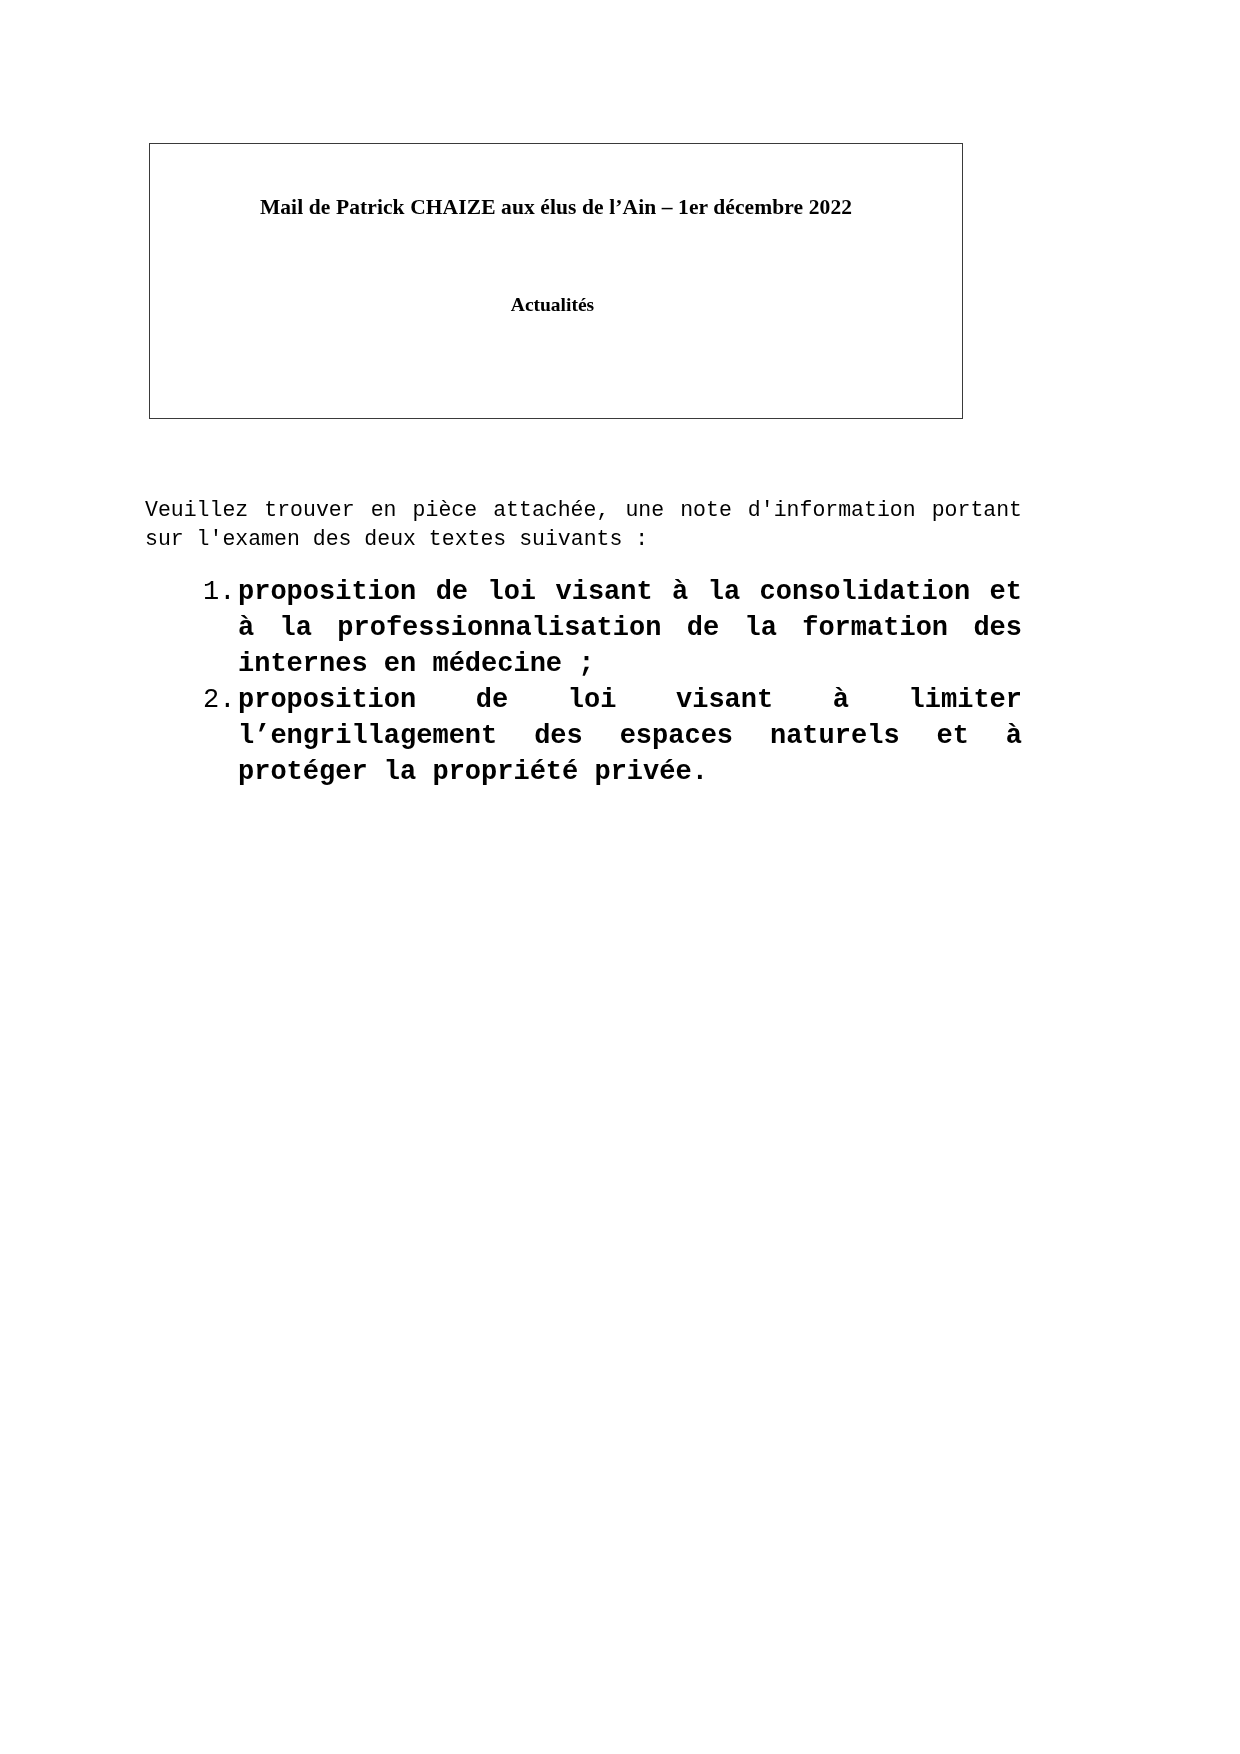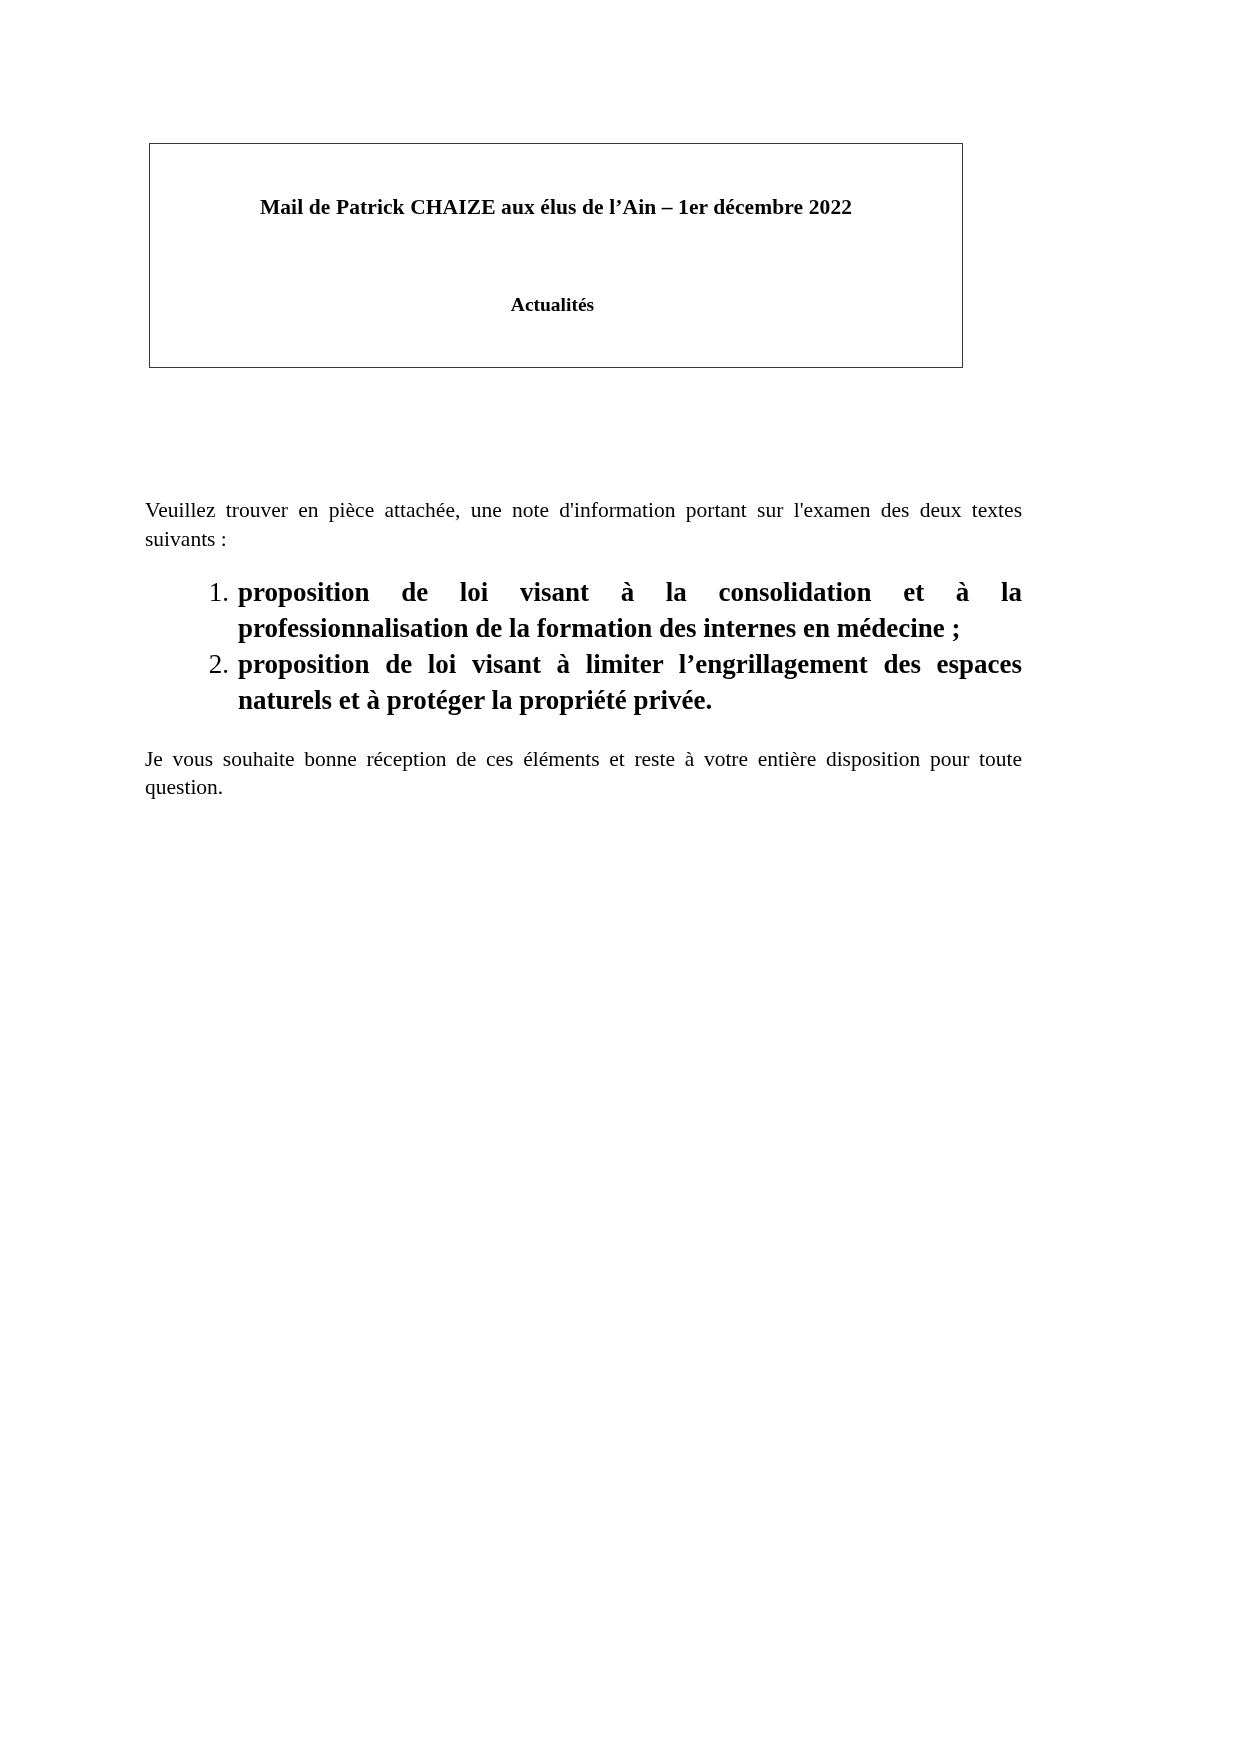--- a/index.html
+++ b/index.html
@@ -24,21 +24,21 @@
     overflow: hidden;
     box-sizing: border-box;
   }
 
   
   .header-box {
     position: absolute;
     left: 149px;
     top: 143px;
     width: 814px;
-    height: 225px;
+    height: 276px;
     border: 1.5px solid #3a3a3a;
     box-sizing: border-box;
     background: #ffffff;
   }
 
   .header-title {
     position: absolute;
     left: 0;
     right: 0;
     top: 51px;
@@ -59,20 +59,21 @@
     font-size: 19.5px;
     line-height: 1.2;
   }
 
   
   .content {
     position: absolute;
     left: 145px;
     top: 496px;
     width: 877px;
+    font-family: Liberation Mono, monospace;
   }
 
   .para {
     font-size: 21.5px;
     line-height: 1.33;
     text-align: justify;
     text-justify: inter-word;
     margin: 0;
     hyphens: none;
   }
@@ -135,17 +136,16 @@
 
     <ol class="prop-list">
       <li class="prop-item">
         <span class="prop-item-text">proposition de loi visant à la consolidation et à la professionnalisation de la formation des internes en médecine ;</span>
       </li>
       <li class="prop-item">
         <span class="prop-item-text">proposition de loi visant à limiter l’engrillagement des espaces naturels et à protéger la propriété privée.</span>
       </li>
     </ol>
 
-    <p class="para para-closing">Je vous souhaite bonne réception de ces éléments et reste à votre entière disposition pour toute question.</p>
 
   </div>
 
 </div>
 
 </body></html>

